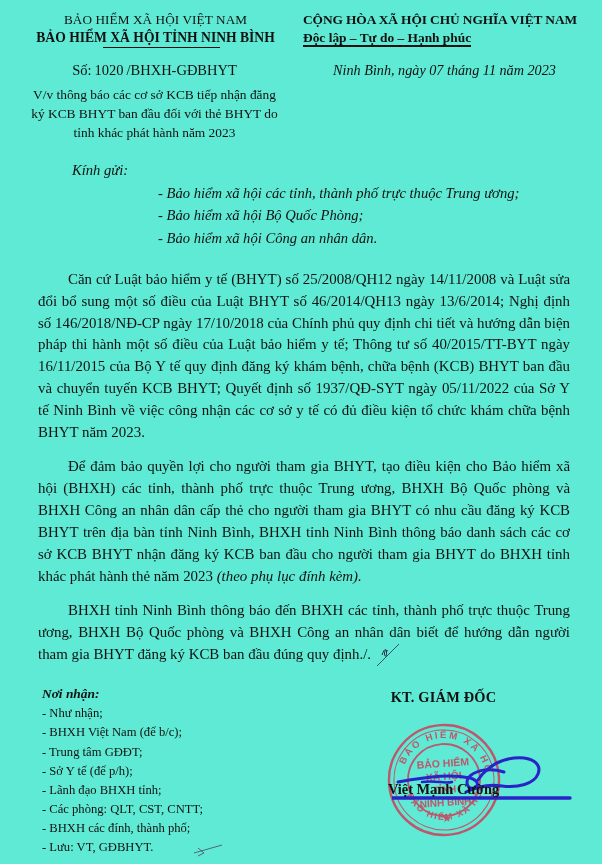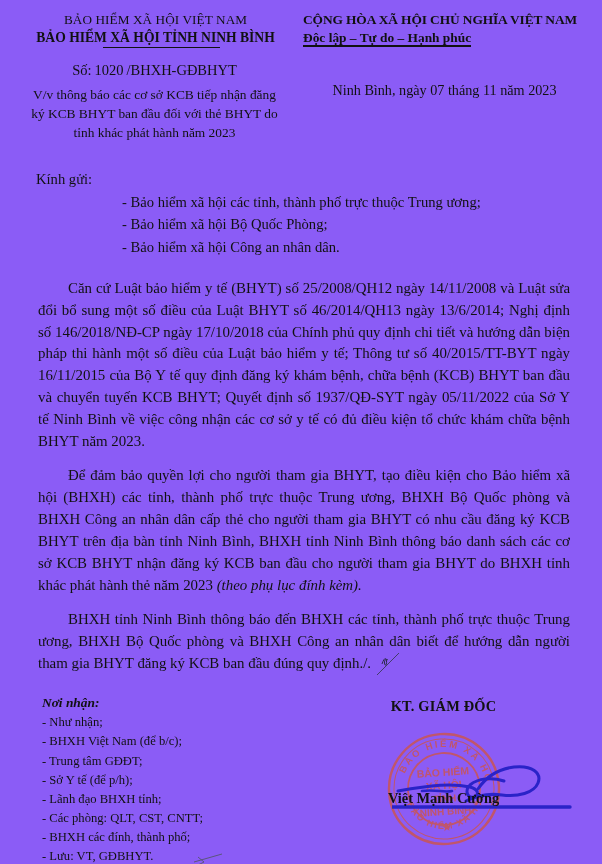--- a/index.html
+++ b/index.html
@@ -9,21 +9,21 @@
     background: #ffffff;
   }
   body {
     font-family: "Liberation Serif", "DejaVu Serif", serif;
     color: #111111;
   }
   #page {
     position: relative;
     width: 602px;
     height: 864px;
-    background: #8b5cf6;
+    background: #5eead4;
     overflow: hidden;
     box-sizing: border-box;
   }
 
   
   .doc-header {
     display: flex;
     padding: 12px 14px 0 14px;
     box-sizing: border-box;
   }
@@ -112,30 +112,31 @@
   .doc-number .num {
     padding: 0 3px;
   }
   .doc-subject {
     font-size: 13.4px;
     line-height: 1.45;
     margin-top: 4px;
     padding: 0 16px;
   }
   .doc-place-date {
+    font-style: italic;
     font-size: 14.2px;
     white-space: nowrap;
-    margin-top: 20px;
   }
 
   
   .recipients {
-    margin-top: 26px;
-    padding-left: 36px;
-    box-sizing: border-box;
+    margin-top: 17px;
+    padding-left: 72px;
+    box-sizing: border-box;
+    font-style: italic;
   }
   .recipients-label {
     font-size: 14.6px;
     line-height: 1.4;
   }
   .recipients-list {
     margin-top: 2px;
     padding-left: 86px;
   }
   .recipient-item {

